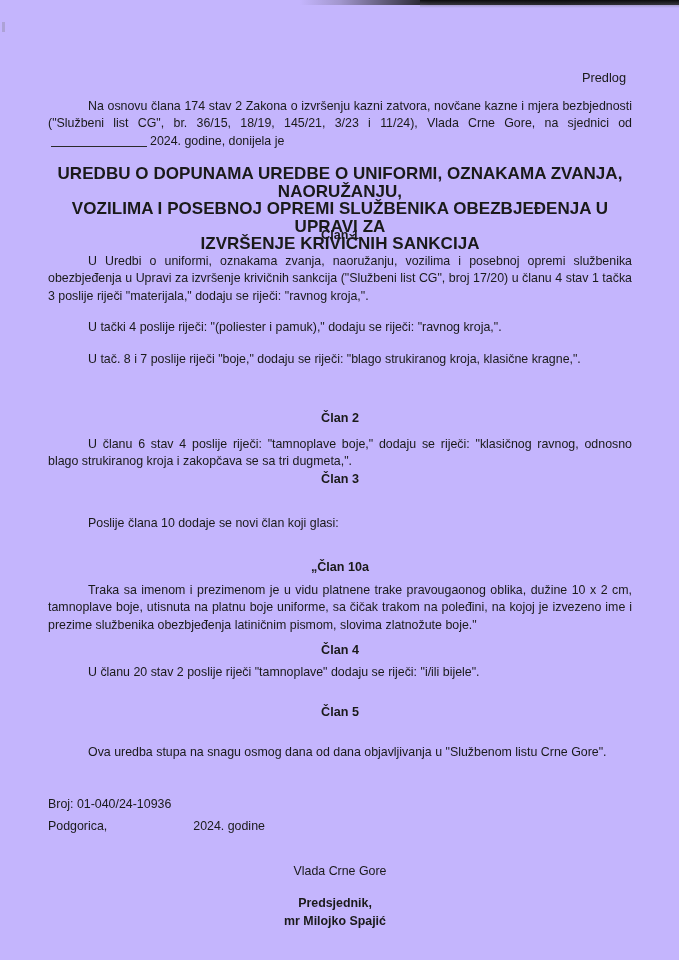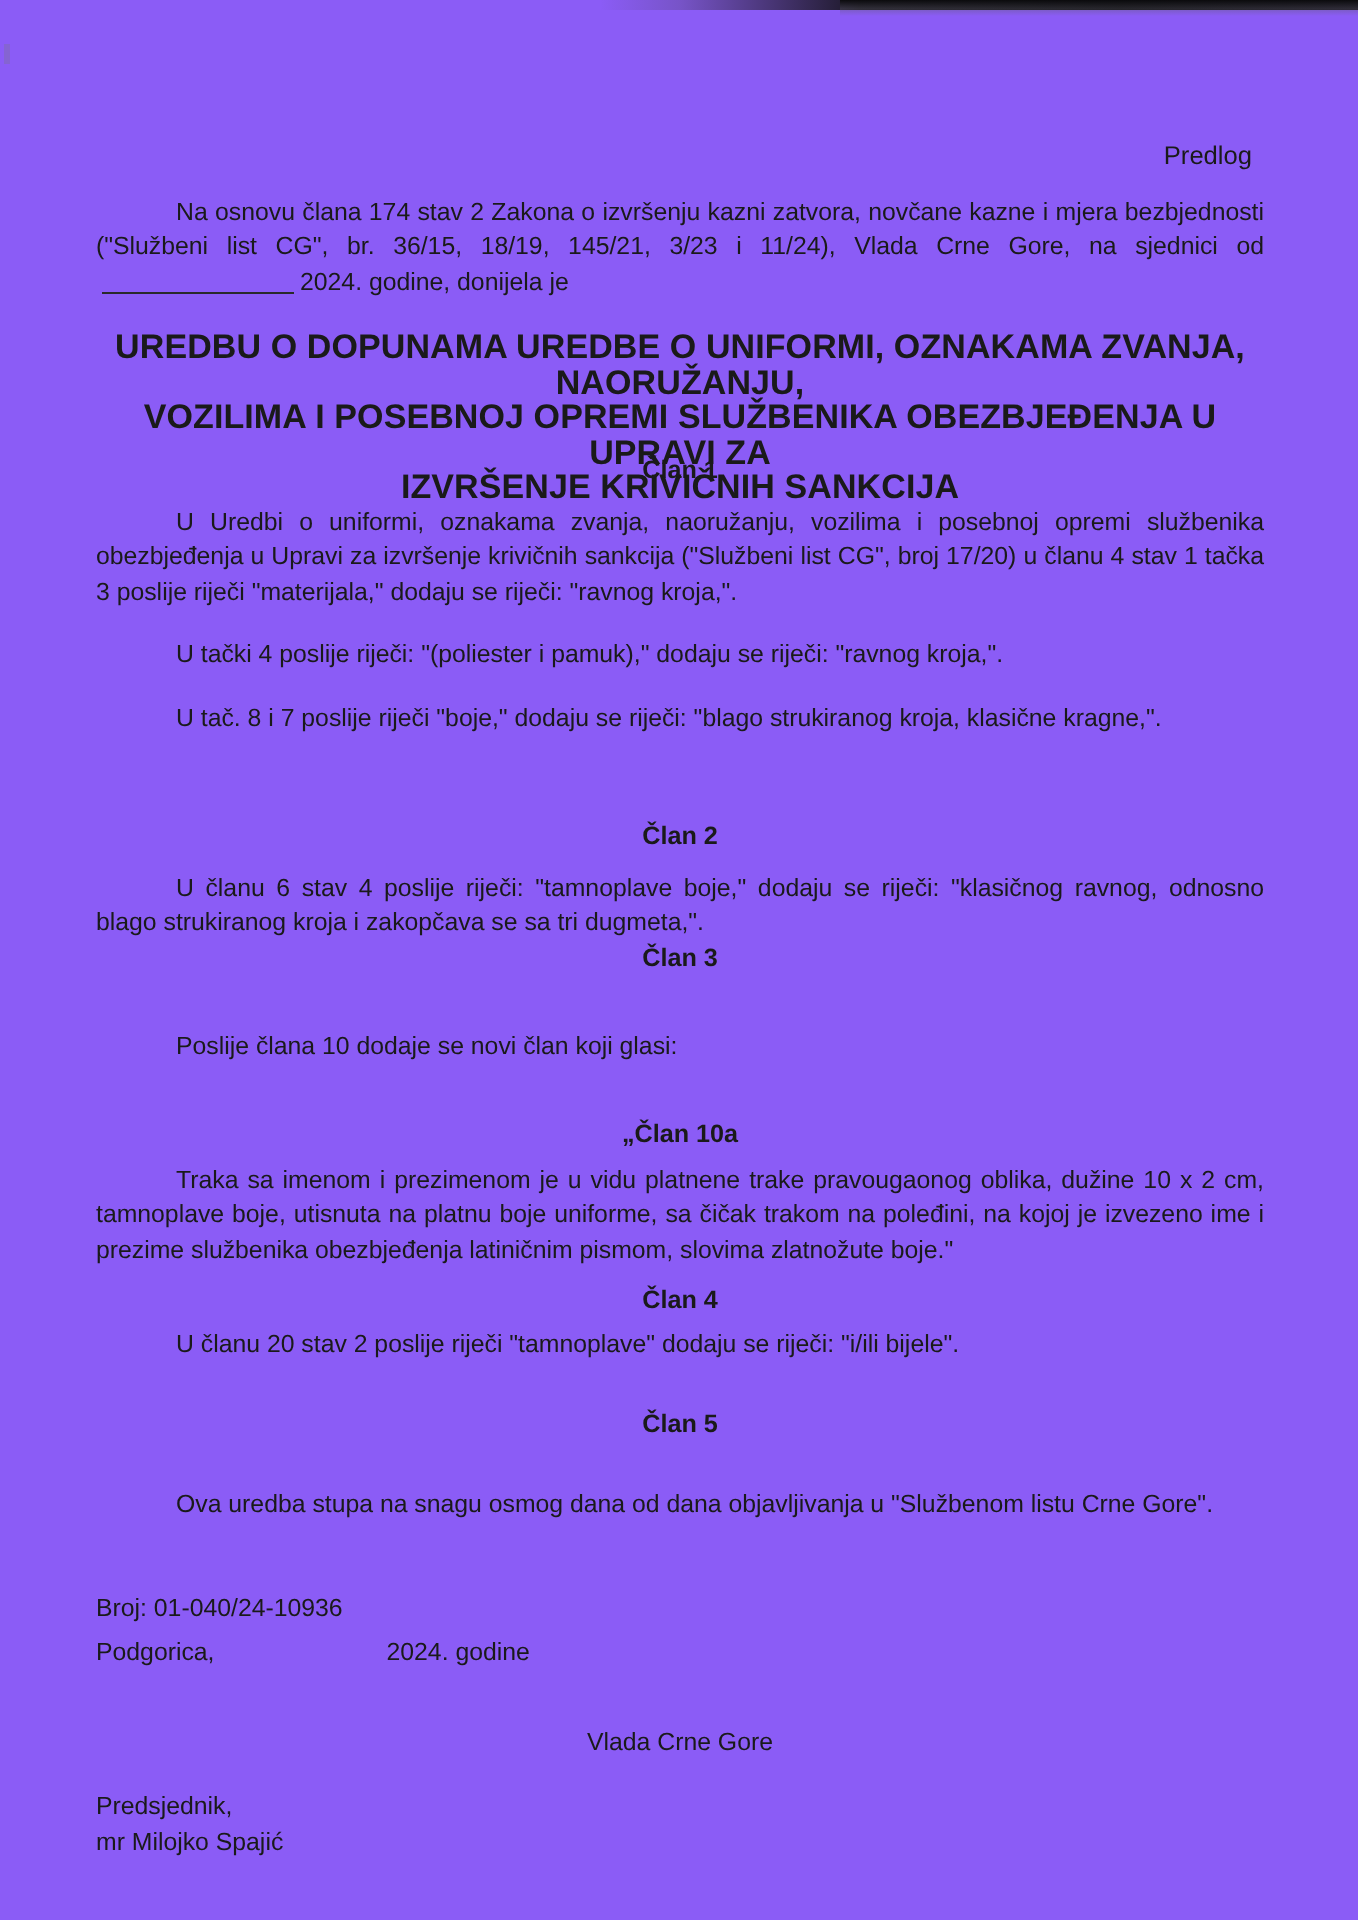--- a/index.html
+++ b/index.html
@@ -9,21 +9,21 @@
     background: #ffffff;
   }
   body {
     font-family: "Liberation Sans", sans-serif;
     color: #1a1a1a;
   }
   .page {
     position: relative;
     width: 679px;
     height: 960px;
-    background: #8b5cf6;
+    background: #c4b5fd;
     overflow: hidden;
     box-sizing: border-box;
   }
   
   .scan-top-band {
     position: absolute;
     top: 0;
     left: 0;
     width: 679px;
     height: 5px;
@@ -67,21 +67,22 @@
     text-align: justify;
     margin: 0;
   }
   .indent {
     text-indent: 40px;
   }
   .center {
     text-align: center;
   }
   .right {
-    text-align: left;
+    text-align: center;
+    font-weight: bold;
   }
 
   .hdr-predlog {
     position: absolute;
     left: 0;
     top: 70px;
     width: 584px;
     font-size: 12.8px;
     text-align: right;
     padding-right: 6px;

